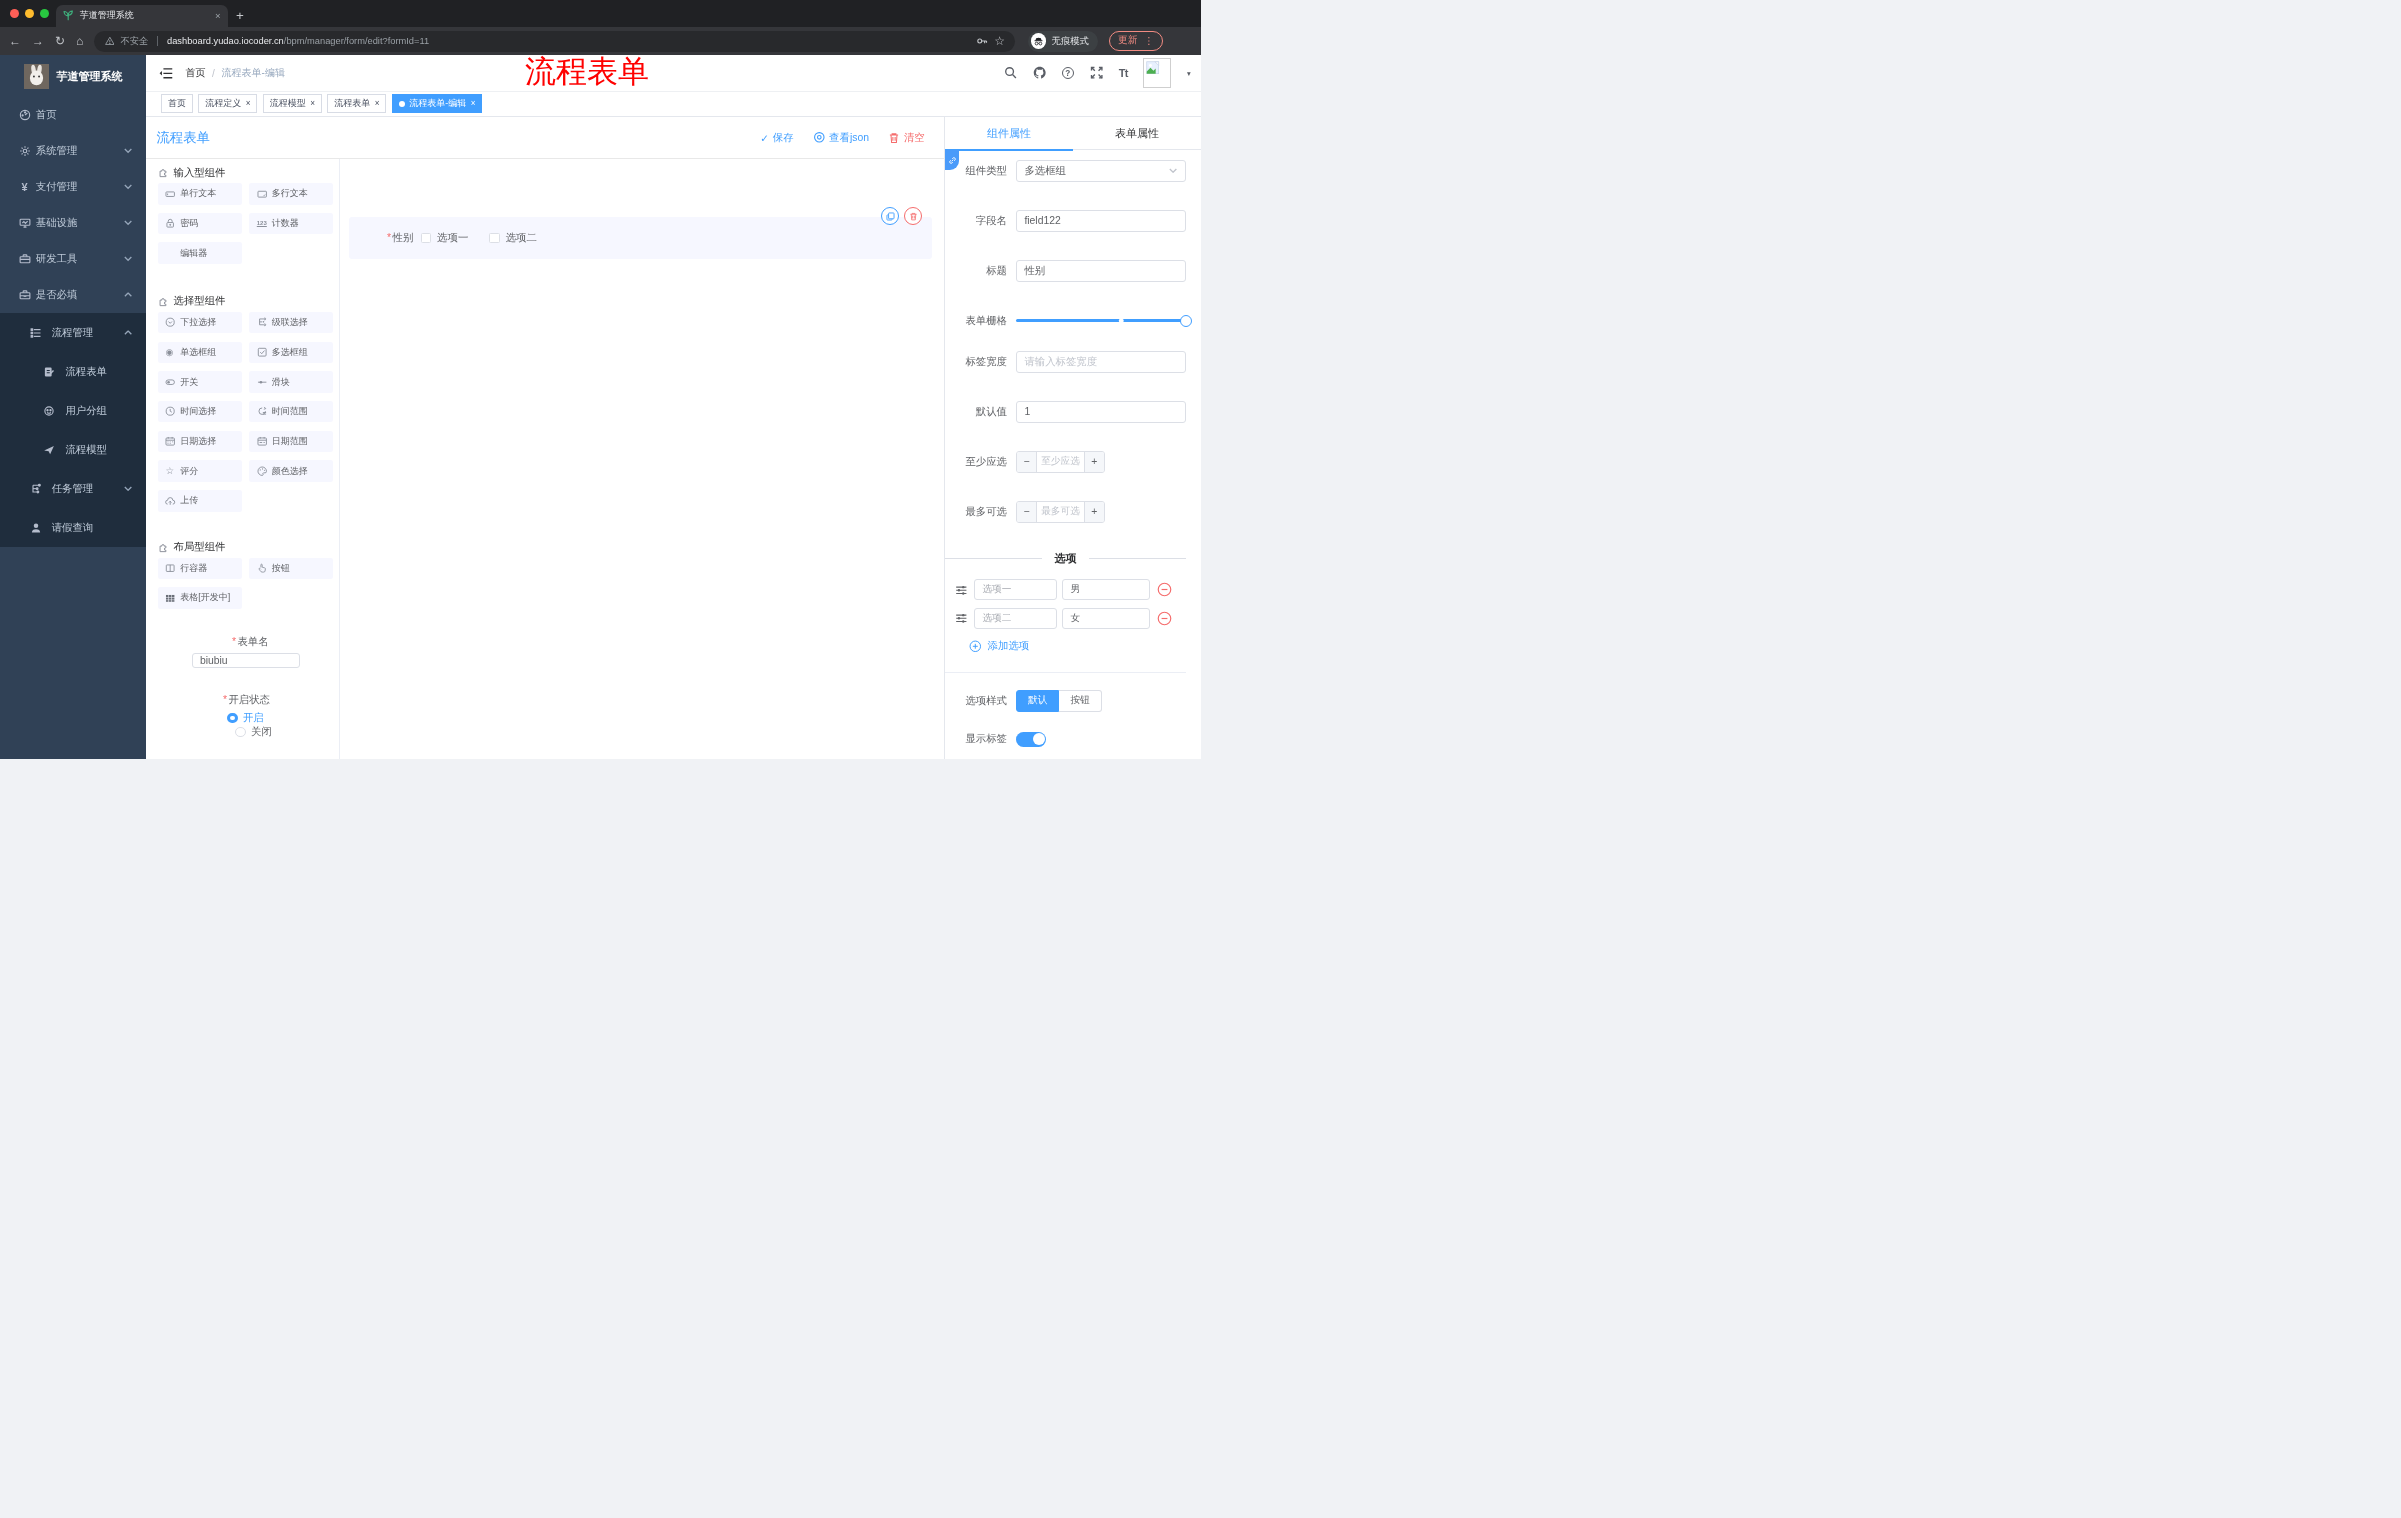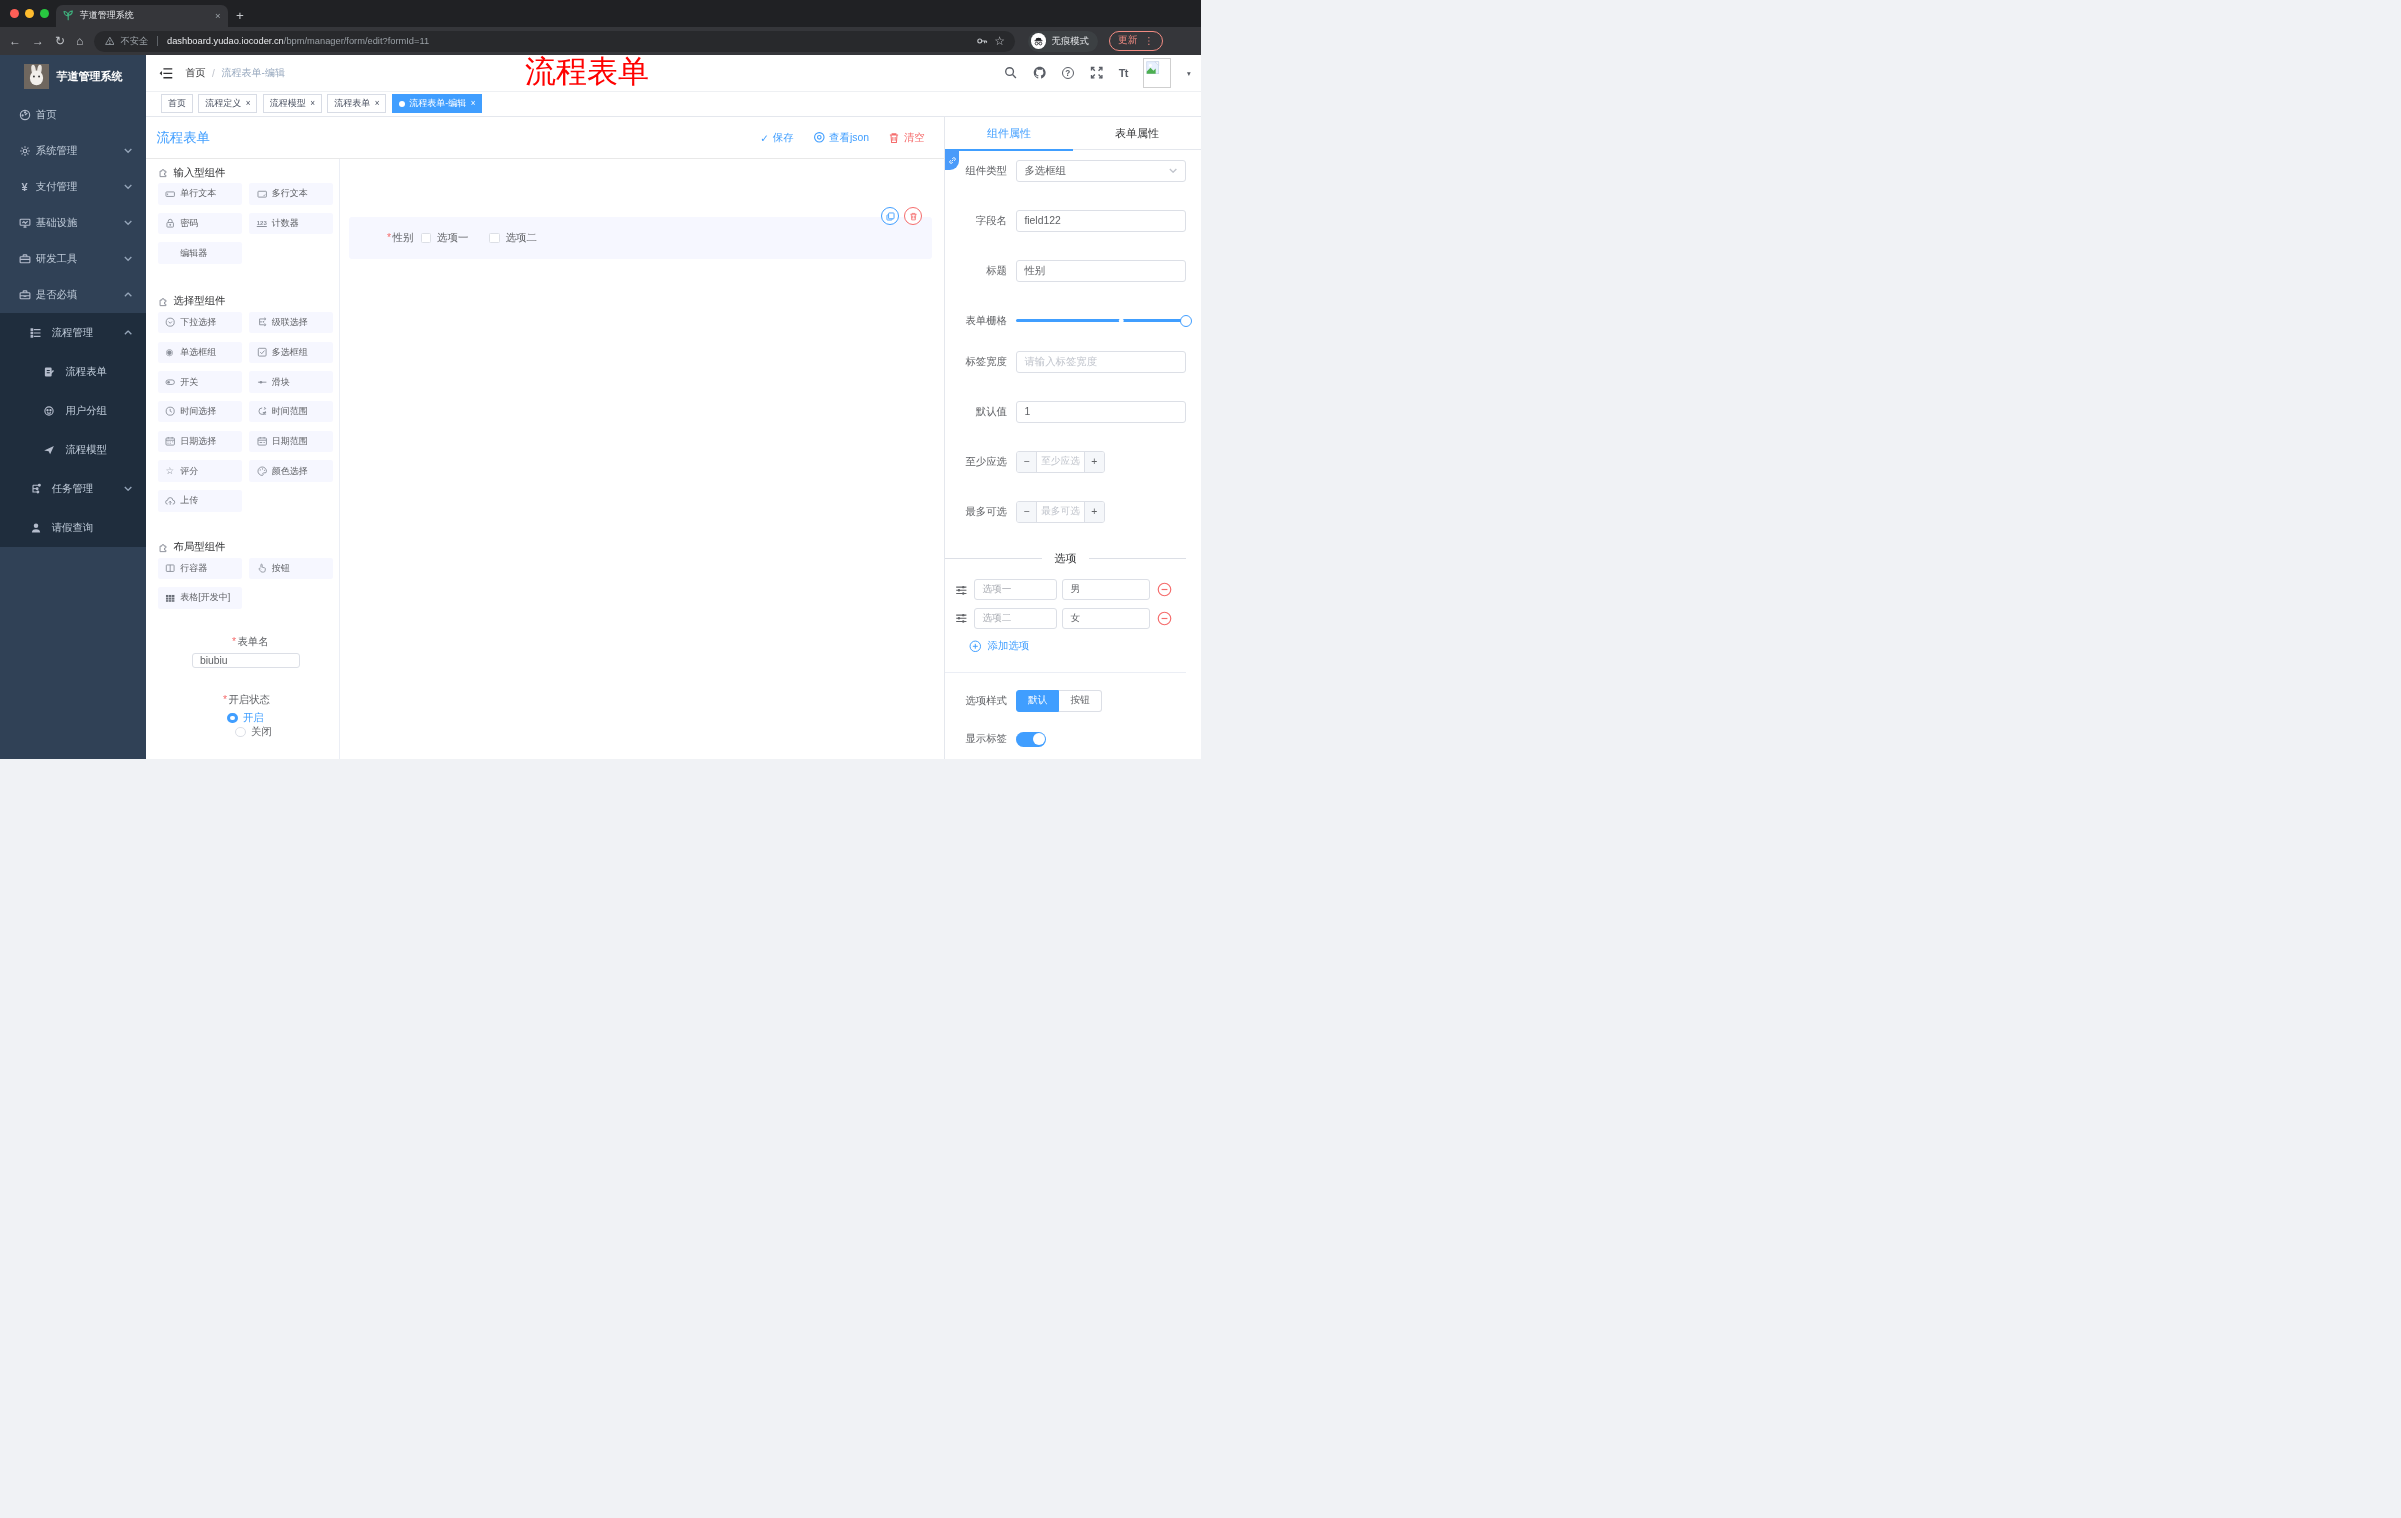--- a/index.html
+++ b/index.html
@@ -154,21 +154,21 @@
           border-radius:50%; background:#fff; }
   .shandle { position:absolute; right:-6px; top:50%; transform:translateY(-50%); width:12px; height:12px;
              border-radius:50%; background:#fff; border:1.9px solid #409eff; }
   .stepper { width:89px; height:22px; border:0.7px solid #dcdfe6; border-radius:3px; display:flex; overflow:hidden; }
   .stepbtn { width:19.3px; background:#f5f7fa; color:#606266; display:flex; align-items:center;
              justify-content:center; font-size:10.4px; flex:none; }
   .stepin { flex:1; display:flex; align-items:center; justify-content:center; font-size:9.7px;
             border-left:0.7px solid #dcdfe6; border-right:0.7px solid #dcdfe6; background:#fff; }
   .odivider { display:flex; align-items:center; margin:9px 0 13.4px; }
   .odivider .ln { flex:1; height:0.7px; background:#dcdfe6; }
-  .odivider .tt { padding:0 12.6px; font-size:11px; color:#303133; }
+  .odivider .tt { padding:0 12.6px; font-size:11px; color:#303133;font-weight:bold; }
   .optrow { display:flex; align-items:center; margin:0 0 7.4px 10.4px; }
   .dragic { width:12.6px; height:12.6px; color:#606266; margin-right:6px; flex:none; }
   .optin1 { width:83px; height:21px; font-size:9.7px; color:#a8abb2; margin-right:5.2px; }
   .optin2 { width:88px; height:21px; font-size:9.7px; }
   .rmic { width:15px; height:15px; color:#f56c6c; margin-left:6.7px; flex:none; }
   .addopt { display:flex; align-items:center; gap:6px; color:#409eff; font-size:10.4px; margin:10.4px 0 0 24px; }
   .addopt .plic { width:12.6px; height:12.6px; }
   .fulldiv { border-top:0.7px solid #ebeef5; margin:19.3px 0 16.3px; }
   .segs { display:flex; }
   .seg { height:22px; padding:0 11px; display:flex; align-items:center; font-size:9.7px;

